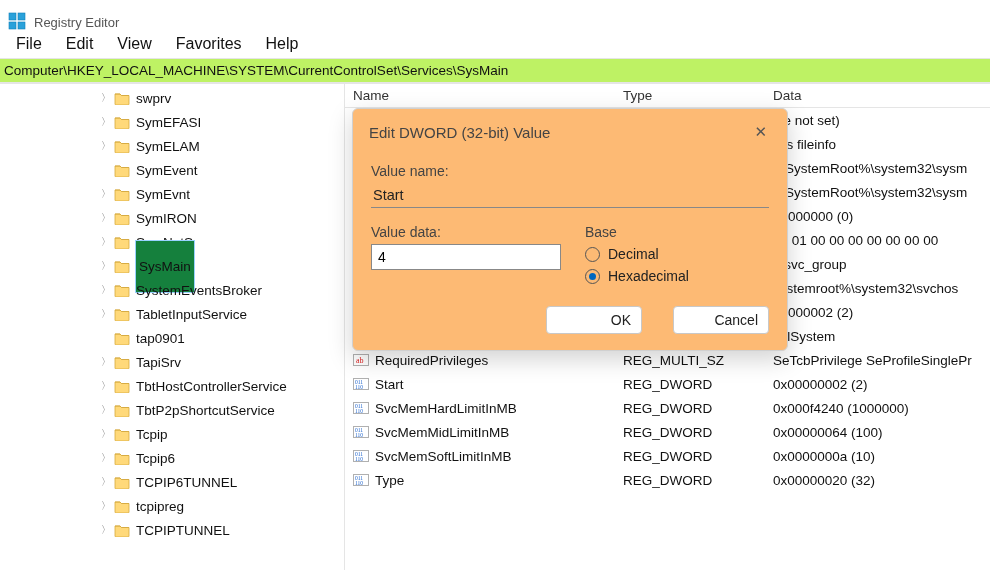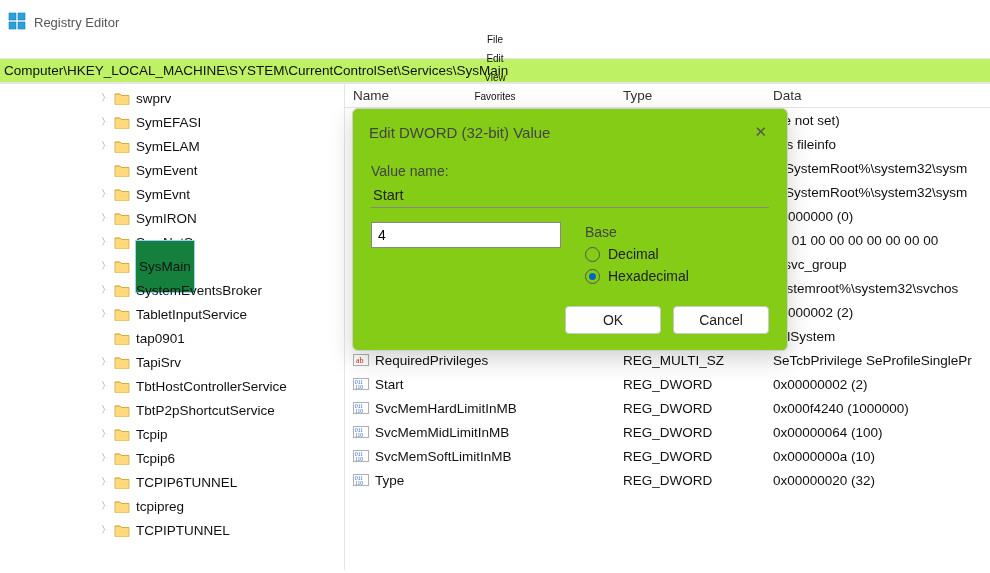--- a/index.html
+++ b/index.html
@@ -20,23 +20,22 @@
     padding: 0 8px;
     color: #555;
   }
   .titlebar .app-icon { margin-right: 8px; }
   .titlebar .app-icon svg { display:block; }
   .menubar {
     display: flex;
     height: 28px;
     align-items: center;
     padding: 0 4px;
-    font-size: 10px;
+    font-size: 16px;
     color: #111;
-    flex-direction: column;
   }
   .menubar .menu-item { padding: 4px 12px; cursor: default; }
   .addrbar {
     border-top: 1px solid #e5e5e5;
     border-bottom: 1px solid #e5e5e5;
     padding: 4px 4px;
     font-size: 13.5px;
     color: #111;
     background:#bef264;
   }
@@ -101,21 +100,21 @@
     white-space: nowrap;
   }
   .list-row .cell { padding: 0 8px; }
   .list-row .cell.col-name { display:flex; align-items:center; gap:6px; }
   .val-icon { width:16px; height:16px; display:inline-flex; align-items:flex-start; justify-content:center; flex-shrink:0; }
   .dialog {
     position: absolute;
     left: 352px;
     top: 108px;
     width: 436px;
-    background: #84cc16;
+    background: #fdba74;
     border: 1px solid #d0d0d0;
     box-shadow: 0 8px 24px rgba(0,0,0,0.18);
     border-radius: 6px;
     font-size: 14px;
     color: #222;
   }
   .dialog-title {
     display:flex;
     align-items:center;
     justify-content:space-between;
@@ -151,27 +150,28 @@
   }
   .radio.checked::after { content:""; width:7px; height:7px; background:#0067c0; border-radius:50%; }
   .dialog-buttons {
     display:flex;
     justify-content:flex-end;
     gap:12px;
     padding: 10px 18px 16px 18px;
   }
   .dlg-btn {
     min-width: 96px;
-    text-align:center;
+    text-align:right;
     padding: 5px 10px;
     border: 1px solid #c8c8c8;
     border-radius: 4px;
     background: #fff;
     font-size: 14px;
     cursor: default;
+    margin-left: 19px;
   }
 </style>
 </head>
 <body>
 
 <div class="titlebar">
   <span class="app-icon">
     <svg width="18" height="18" viewBox="0 0 18 18">
       <rect x="1" y="1" width="7" height="7" fill="#2aa1da" stroke="#0f7fb8" stroke-width="0.6"></rect>
       <rect x="10" y="1" width="7" height="7" fill="#2aa1da" stroke="#0f7fb8" stroke-width="0.6"></rect>
@@ -538,20 +538,21 @@
   <div class="dialog-title">
     <span>Edit DWORD (32-bit) Value</span>
     <span class="dialog-close">✕</span>
   </div>
   <div class="dialog-body">
     <div class="dlg-label">Value name:</div>
     <div class="dlg-value-name">Start</div>
 
     <div class="dlg-row">
       <div class="dlg-col">
+        <div class="dlg-label">Value data:</div>
         <input class="dlg-input" value="4" style="">
       </div>
       <div class="dlg-col">
         <div class="dlg-fieldset">
           <div class="dlg-label">Base</div>
           <div class="radio-row">
             <span class="radio"></span>
             <span>Decimal</span>
           </div>
           <div class="radio-row">

